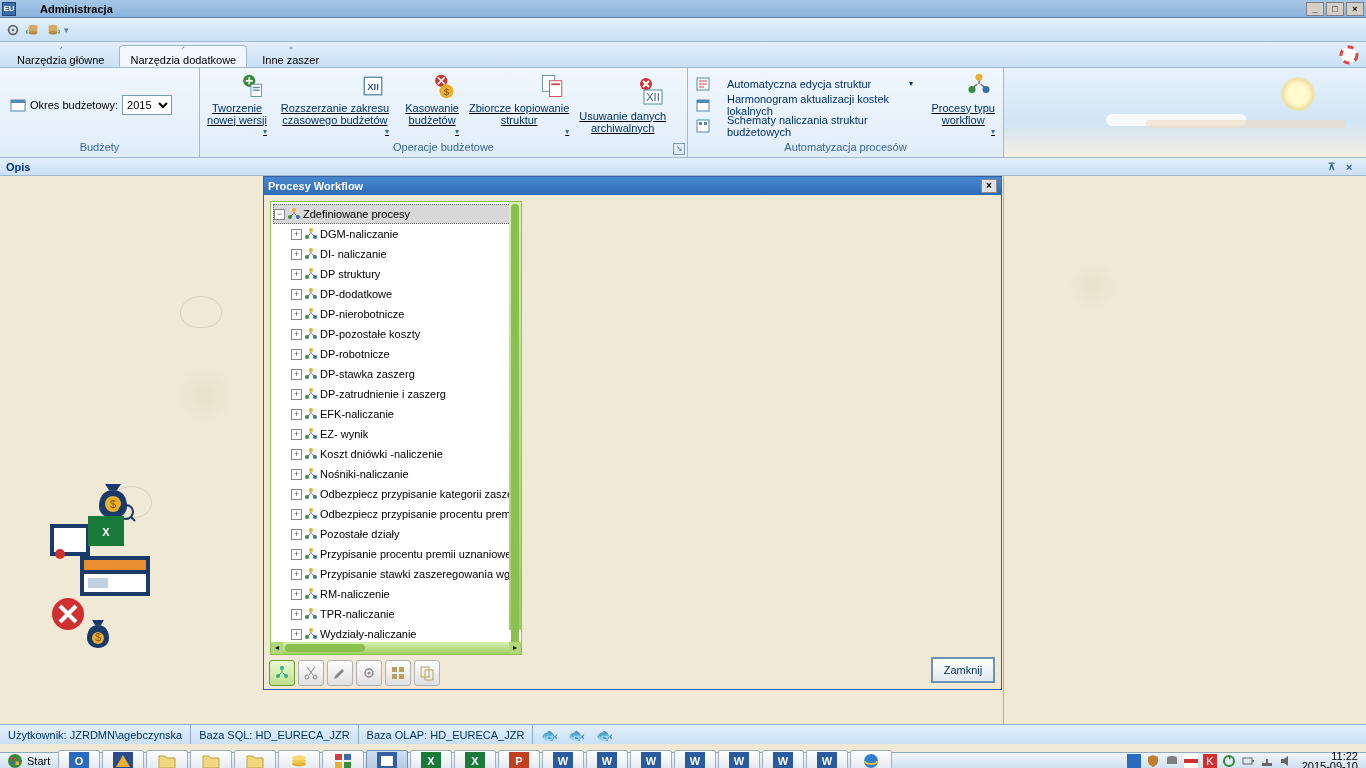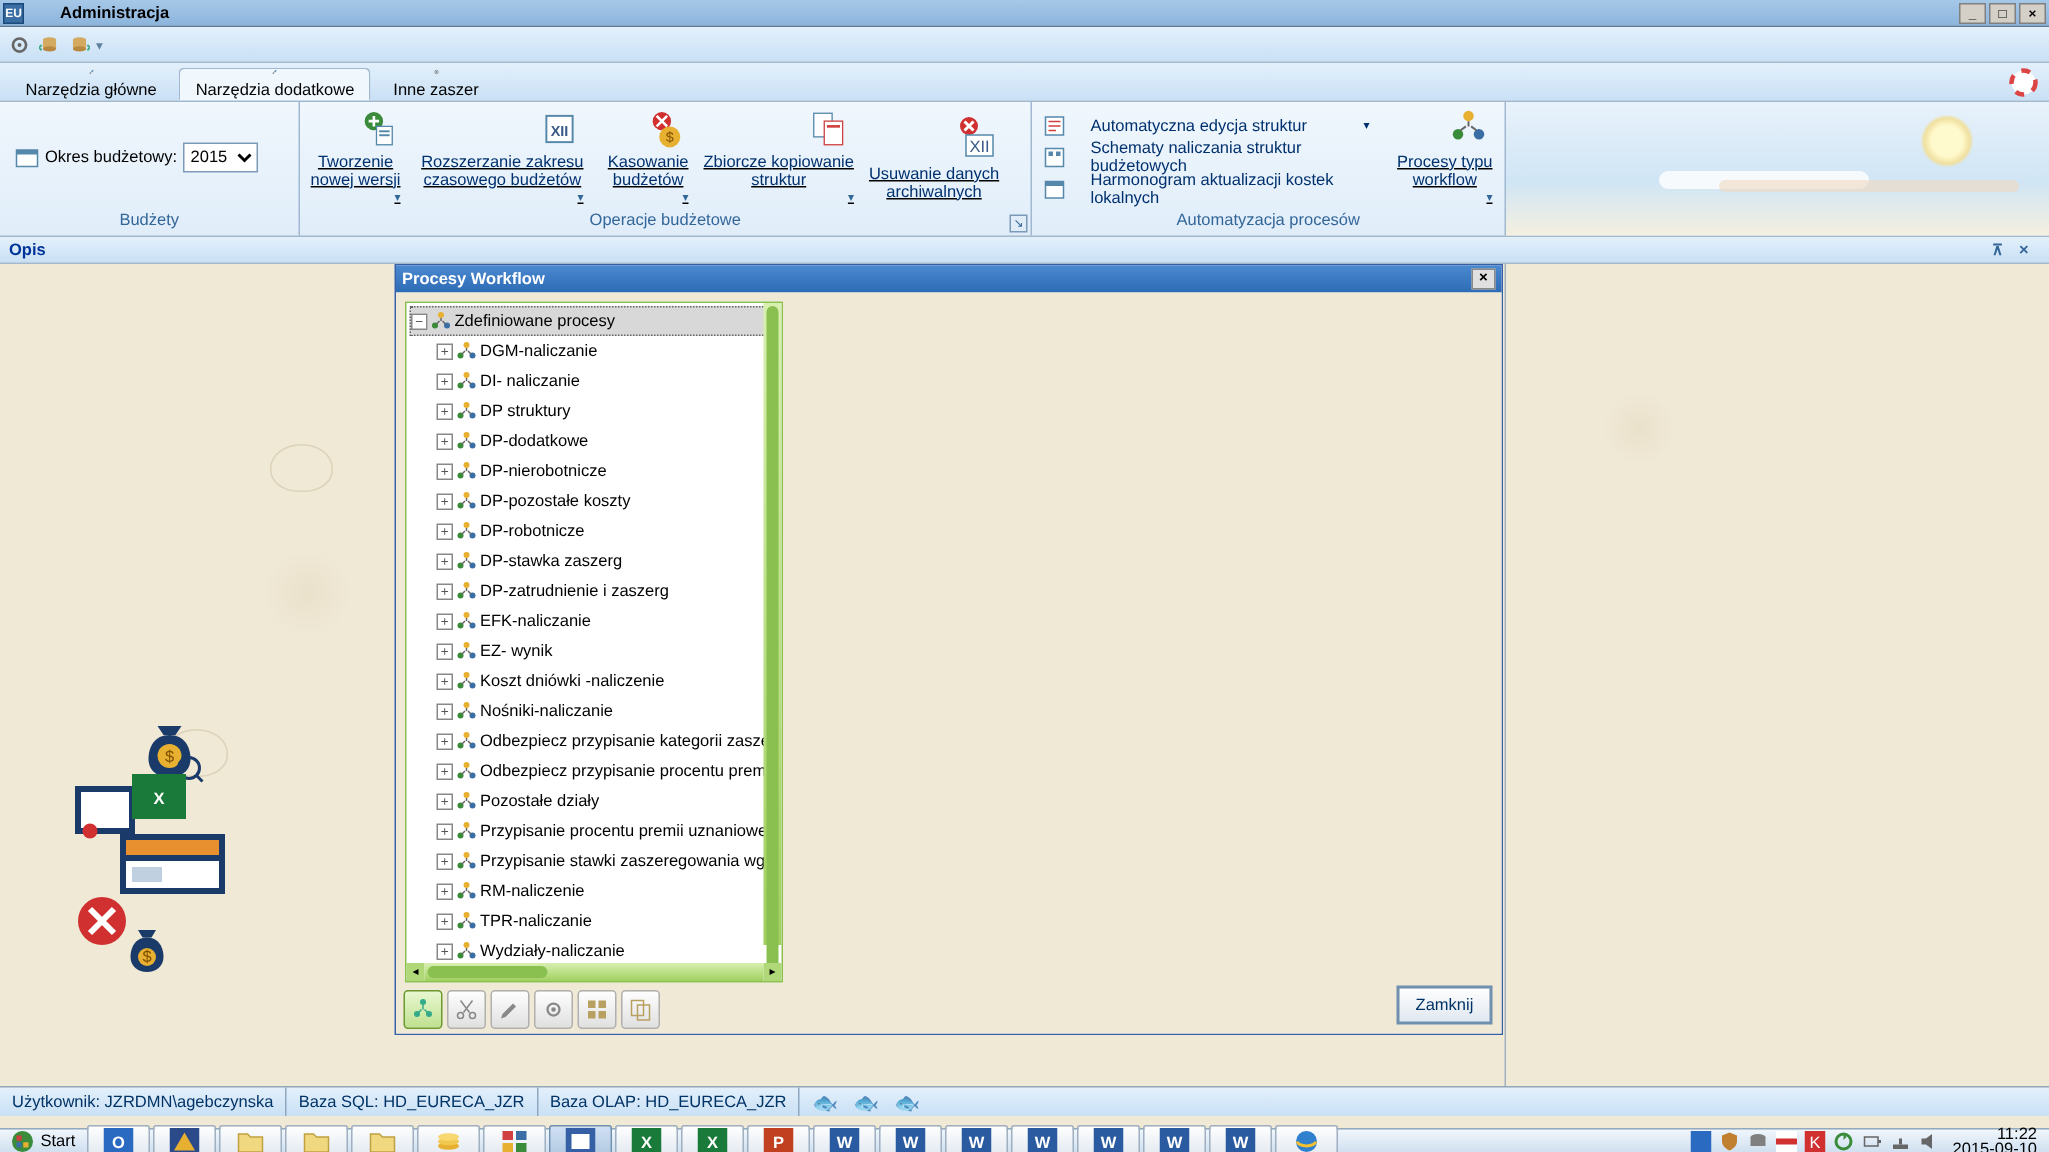--- a/index.html
+++ b/index.html
@@ -263,32 +263,32 @@
         <div class="rbtn-small">
             <svg viewBox="0 0 16 16">
               <rect x="2" y="2" width="12" height="12" fill="#fff" stroke="#58a"></rect>
               <path d="M4 5h8M4 8h8M4 11h5" stroke="#d04040"></path>
             </svg>
             <span>Automatyczna edycja struktur</span>
             <span style="margin-left:auto;font-size:8px">▾</span>
           </div>
         <div class="rbtn-small">
             <svg viewBox="0 0 16 16">
+              <rect x="2" y="3" width="12" height="11" fill="#fff" stroke="#58a"></rect>
+              <rect x="2" y="3" width="12" height="3" fill="#58a"></rect>
+            </svg>
+            <span>Harmonogram aktualizacji kostek lokalnych</span>
+          </div>
+        <div class="rbtn-small">
+            <svg viewBox="0 0 16 16">
               <rect x="2" y="2" width="12" height="12" fill="#fff" stroke="#58a"></rect>
               <rect x="4" y="4" width="3" height="3" fill="#58a"></rect>
               <rect x="9" y="4" width="3" height="3" fill="#58a"></rect>
             </svg>
             <span>Schematy naliczania struktur budżetowych</span>
-          </div>
-        <div class="rbtn-small">
-            <svg viewBox="0 0 16 16">
-              <rect x="2" y="3" width="12" height="11" fill="#fff" stroke="#58a"></rect>
-              <rect x="2" y="3" width="12" height="3" fill="#58a"></rect>
-            </svg>
-            <span>Harmonogram aktualizacji kostek lokalnych</span>
           </div>
       </div>
       <div class="rbtn-large" style="min-width:74px">
         <svg class="ricon" viewBox="0 0 32 32">
             <circle cx="16" cy="6" r="4" fill="#e8b030"></circle>
             <circle cx="8" cy="20" r="4" fill="#3a8b3a"></circle>
             <circle cx="24" cy="20" r="4" fill="#3a6ea5"></circle>
             <path d="M16 10v4M14 14l-4 3M18 14l4 3" stroke="#666" stroke-width="1.5" fill="none"></path>
           </svg>
         <span class="rtext">Procesy typu<br>workflow</span>

